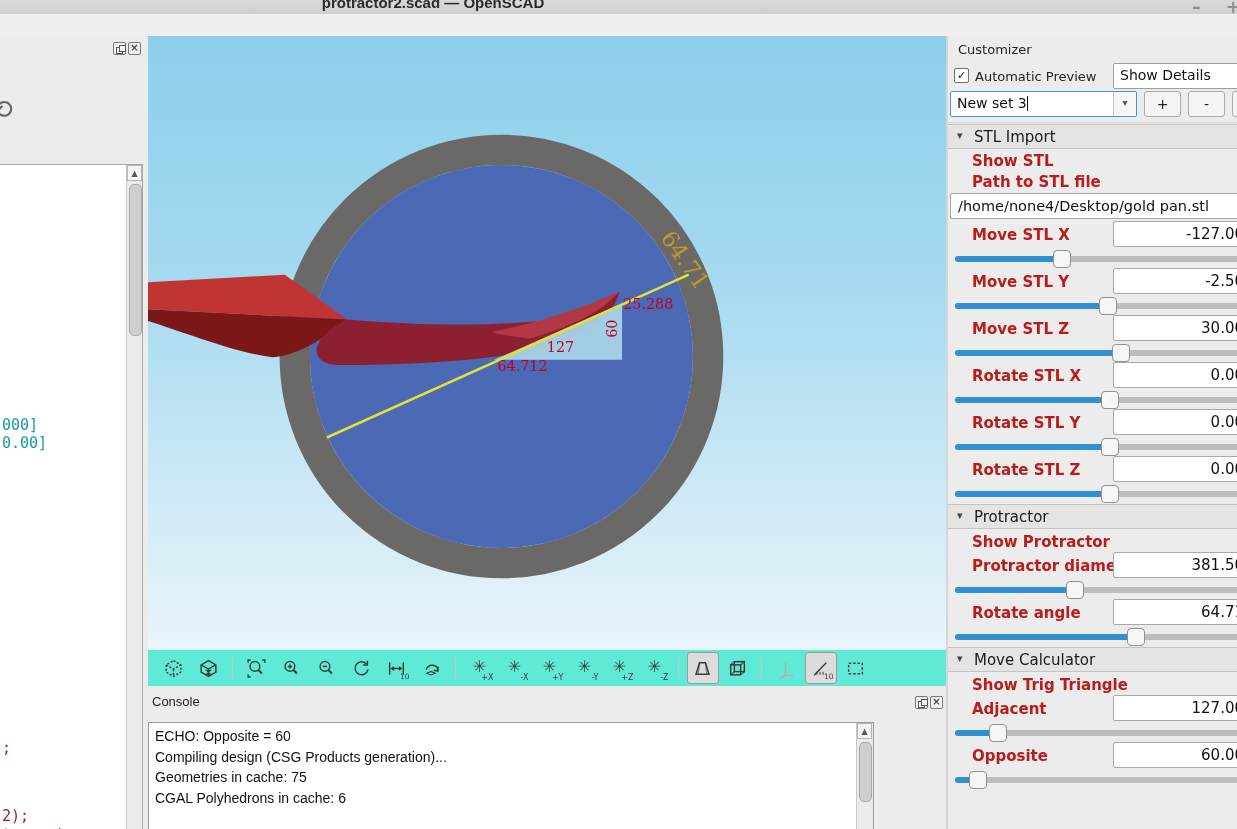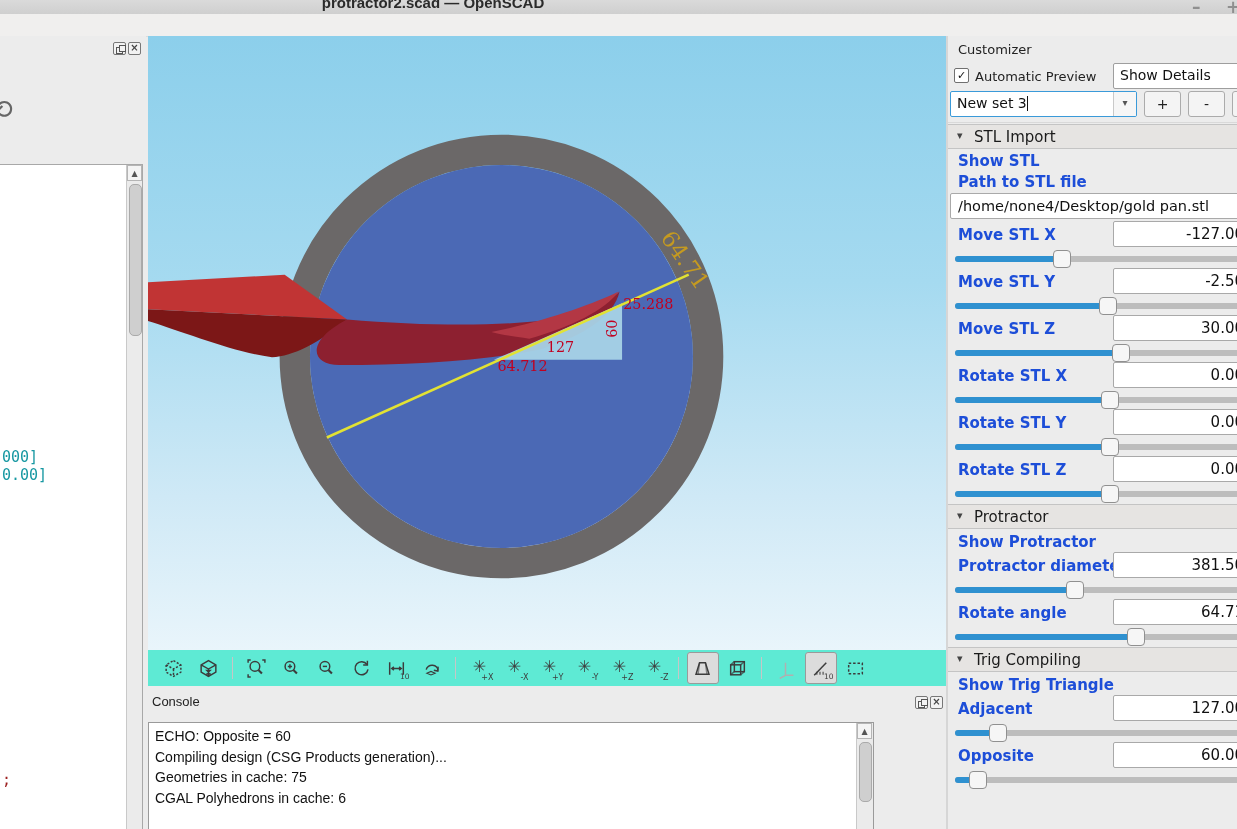--- a/index.html
+++ b/index.html
@@ -14,21 +14,21 @@
   .menustrip{left:0;top:14px;width:1237px;height:22px;background:#f0efee;border-bottom:1px solid #dcdcdc;}
   
   .editor-panel{left:0;top:36px;width:146px;height:793px;background:#ececec;}
   .dockbtn{position:absolute;width:13px;height:13px;border:1px solid #777;border-radius:2px;
     background:#f2f2f2;box-sizing:border-box;}
   .dockbtn .sq{position:absolute;left:2px;top:4px;width:5px;height:5px;border:1px solid #555;}
   .dockbtn .sq2{position:absolute;left:5px;top:2px;width:5px;height:5px;border:1px solid #555;background:#f2f2f2;}
   .dockbtn .xx{position:absolute;left:0;top:-1px;width:11px;text-align:center;font:bold 10px "DejaVu Sans";color:#444;}
   .editor-frag-icon{left:-9px;top:58px;font-size:26px;color:#666;}
   .editor-white{left:-2px;top:128px;width:143px;height:703px;background:#fff;border:1px solid #a8a8a8;}
-  .code-frag{position:absolute;font:15px "DejaVu Sans Mono",monospace;white-space:pre;margin-top:32px;}
+  .code-frag{position:absolute;font:15px "DejaVu Sans Mono",monospace;white-space:pre;}
   .sb-track{position:absolute;background:#ebebeb;border-left:1px solid #c9c9c9;}
   .sb-btn{position:absolute;width:15px;height:16px;background:#f4f4f4;border:1px solid #b5b5b5;
     box-sizing:border-box;font-size:8px;color:#555;text-align:center;line-height:15px;}
   .sb-thumb{position:absolute;width:11px;background:#cfcfcf;border:1px solid #aaa;border-radius:5px;left:2px;}
   
   .viewport{left:148px;top:36px;width:798px;height:614px;
     background:linear-gradient(180deg,#8ccfeb 0%,#a5daf0 40%,#cfe9f6 75%,#e9f5fb 100%);}
   
   .vtoolbar{left:148px;top:650px;width:798px;height:36px;background:#5eead4;display:flex;align-items:center;padding-left:8px;box-sizing:border-box;}
   .tbtn{width:30px;height:30px;margin:0 1.5px;border:1px solid transparent;border-radius:3px;
@@ -57,21 +57,21 @@
   .combo.focused{border:1px solid #3a9ad9;}
   .combo .arrowbox{position:absolute;right:0;top:0;width:22px;height:100%;border-left:1px solid #c9c9c9;
     text-align:center;color:#555;font-size:10px;line-height:22px;background:#f6f6f6;}
   .caret{position:absolute;width:1px;height:15px;background:#111;top:4px;}
   .pbtn{position:absolute;width:37px;height:26px;background:#f4f4f4;border:1px solid #ababab;border-radius:3px;
     box-sizing:border-box;font:14px "DejaVu Sans";color:#222;text-align:center;line-height:24px;}
   .sec-header{position:absolute;left:0;width:310px;height:25px;background:#e6e4e2;
     border-top:1px solid #c4c4c4;border-bottom:1px solid #c4c4c4;box-sizing:border-box;}
   .sec-header .tri{position:absolute;left:9px;top:4px;font-size:11px;color:#444;}
   .sec-header .st{position:absolute;left:26px;top:3px;font:15px "DejaVu Sans";color:#1a1a1a;}
-  .param-label{position:absolute;left:10px;font:600 15px "DejaVu Sans";color:#1d4ed8;white-space:nowrap;}
+  .param-label{position:absolute;left:24px;font:600 15px "DejaVu Sans";color:#b91c1c;white-space:nowrap;}
   .pinput{position:absolute;left:165px;width:137px;height:26px;background:#fff;border:1px solid #a9a9a9;
     border-radius:2px;box-sizing:border-box;font:15px "DejaVu Sans";color:#111;text-align:right;padding:0 5px;}
   .pathinput{position:absolute;left:2px;width:295px;height:26px;background:#fff;border:1px solid #a9a9a9;
     border-radius:2px;box-sizing:border-box;font:14.5px "DejaVu Sans";color:#111;text-align:left;padding:0 7px;}
   .slider{position:absolute;left:0;width:302px;height:18px;}
   .sl-groove{position:absolute;left:7px;right:0;top:6px;height:6px;background:#bdbdbd;border-radius:3px;}
   .sl-fill{position:absolute;left:0;top:0;height:6px;background:#2f91d0;border-radius:3px;}
   .sl-handle{position:absolute;top:0;width:18px;height:18px;background:#f6f6f6;border:1px solid #909090;
     border-radius:4px;box-sizing:border-box;}
   .hline{position:absolute;left:0;width:302px;height:1px;background:#d9d9d9;}
@@ -370,21 +370,21 @@
   <input class="pinput" style="top: 563px;" readonly="" value="64.71">
   <div class="slider" style="top:592px;">
     <div class="sl-groove">
         <div class="sl-fill" style="width: 181px;"></div>
       </div>
     <div class="sl-handle" style="left: 179px;"></div>
   </div>
 
   <div class="sec-header" style="top:611px;">
     <span class="tri">▾</span>
-    <span class="st">Trig Compiling</span>
+    <span class="st">Move Calculator</span>
   </div>
   <div class="param-label" style="top:640px;">Show Trig Triangle</div>
 
   <div class="param-label" style="top:664px;">Adjacent</div>
   <input class="pinput" style="top: 659px;" readonly="" value="127.00">
   <div class="slider" style="top:688px;">
     <div class="sl-groove">
         <div class="sl-fill" style="width: 43px;"></div>
       </div>
     <div class="sl-handle" style="left: 41px;"></div>

